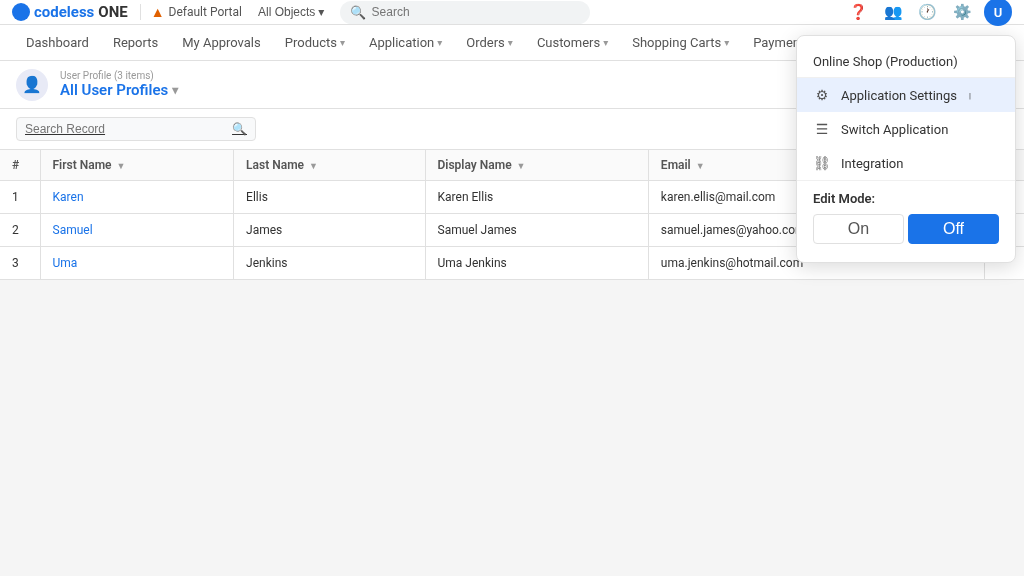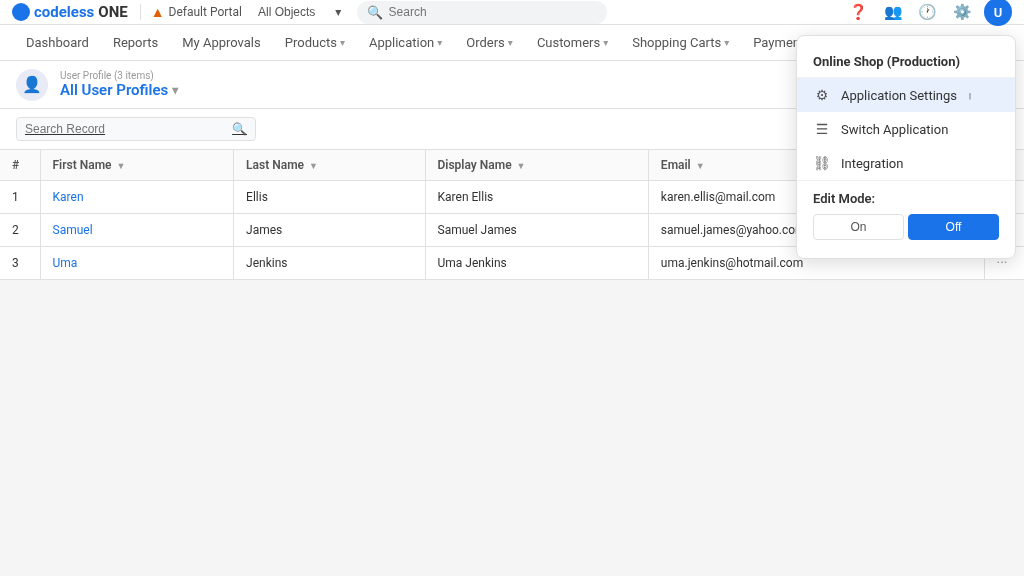--- a/index.html
+++ b/index.html
@@ -13,21 +13,21 @@
     }
     .logo { display: flex; align-items: center; gap: 4px; font-weight: 700; font-size: 15px; color: #1a73e8; white-space: nowrap; }
     .logo-circle { width: 18px; height: 18px; background: #1a73e8; border-radius: 50%; display: inline-block; }
     .logo-text { color: #333; }
     .portal-badge {
       display: flex; align-items: center; gap: 4px; font-size: 12px; color: #555;
       border-left: 1px solid #e0e0e0; padding-left: 10px; margin-left: 2px;
     }
     .portal-icon { color: #e06000; font-size: 14px; }
     .all-objects-btn {
-      display: flex; align-items: center; gap: 20px; font-size: 12px; color: #555;
+      display: flex; align-items: center; gap: 3px; font-size: 12px; color: #555;
       background: none; border: none; cursor: pointer; padding: 4px 6px;
     }
     .search-bar {
       display: flex; align-items: center; background: #f1f3f4; border-radius: 20px;
       padding: 4px 10px; gap: 5px; flex: 1; max-width: 250px;
     }
     .search-bar input { border: none; background: transparent; outline: none; font-size: 12px; width: 100%; }
     .nav-icons { display: flex; align-items: center; gap: 8px; margin-left: auto; }
     .nav-icon-btn { background: none; border: none; cursor: pointer; color: #666; font-size: 16px; padding: 4px; border-radius: 50%; display: flex; align-items: center; justify-content: center; }
     .avatar { width: 28px; height: 28px; background: #1a73e8; border-radius: 50%; display: flex; align-items: center; justify-content: center; color: white; font-size: 13px; font-weight: 600; cursor: pointer; }
@@ -75,28 +75,28 @@
     .sort-icon { font-size: 9px; color: #999; margin-left: 2px; }
     .row-actions { color: #999; font-size: 14px; cursor: pointer; }
 
     
     .dropdown-overlay {
       position: fixed; top: 35px; right: 8px;
       background: #fff; border: 1px solid #e0e0e0; border-radius: 8px;
       box-shadow: 0 4px 20px rgba(0,0,0,0.15); width: 220px; z-index: 100;
       padding: 8px 0;
     }
-    .dropdown-header { padding: 10px 16px 8px; font-size: 13px; font-weight: 700; color: #333; border-bottom: 1px solid #f0f0f0; }
+    .dropdown-header { padding: 10px 16px 8px; font-size: 13px; font-weight: 400; color: #333; border-bottom: 1px solid #f0f0f0; }
     .dropdown-item { display: flex; align-items: center; gap: 10px; padding: 9px 16px; font-size: 13px; color: #333; cursor: pointer; }
     .dropdown-item.active { background: #e8f0fe; }
     .dropdown-item-icon { font-size: 14px; color: #555; width: 18px; text-align: center; }
     .edit-mode-section { padding: 10px 16px; border-top: 1px solid #f0f0f0; }
     .edit-mode-label { font-size: 13px; font-weight: 600; color: #333; margin-bottom: 8px; }
     .edit-mode-buttons { display: flex; gap: 4px; }
-    .edit-btn { flex: 1; padding: 5px 0; border: 1px solid #e0e0e0; border-radius: 4px; font-size: 12px; cursor: pointer; background: #fff; color: #555; }
+    .edit-btn { flex: 1; padding: 5px 0; border: 1px solid #e0e0e0; border-radius: 4px; font-size: 16px; cursor: pointer; background: #fff; color: #555; }
     .edit-btn.on-btn { background: #fff; }
     .edit-btn.off-btn { background: #1a73e8; color: #fff; border-color: #1a73e8; }
   </style>
 </head>
 <body>
 
 <div class="navbar">
   <div class="logo">
     <div class="logo-circle"></div>
     <span style="color:#1a73e8">codeless</span>

